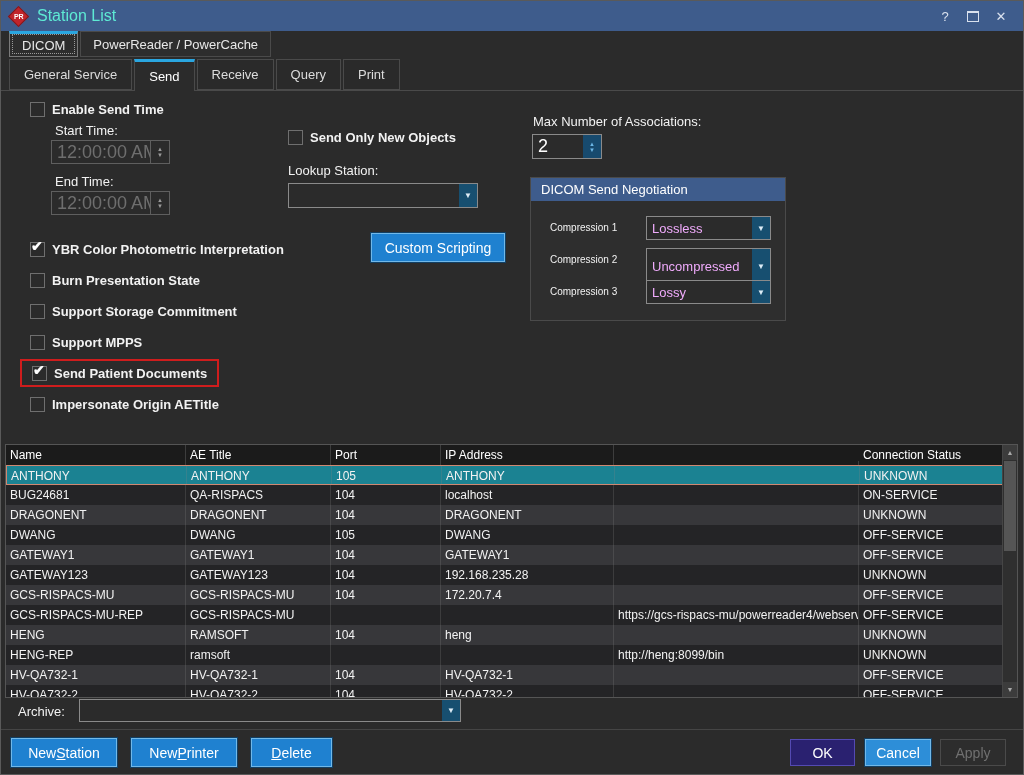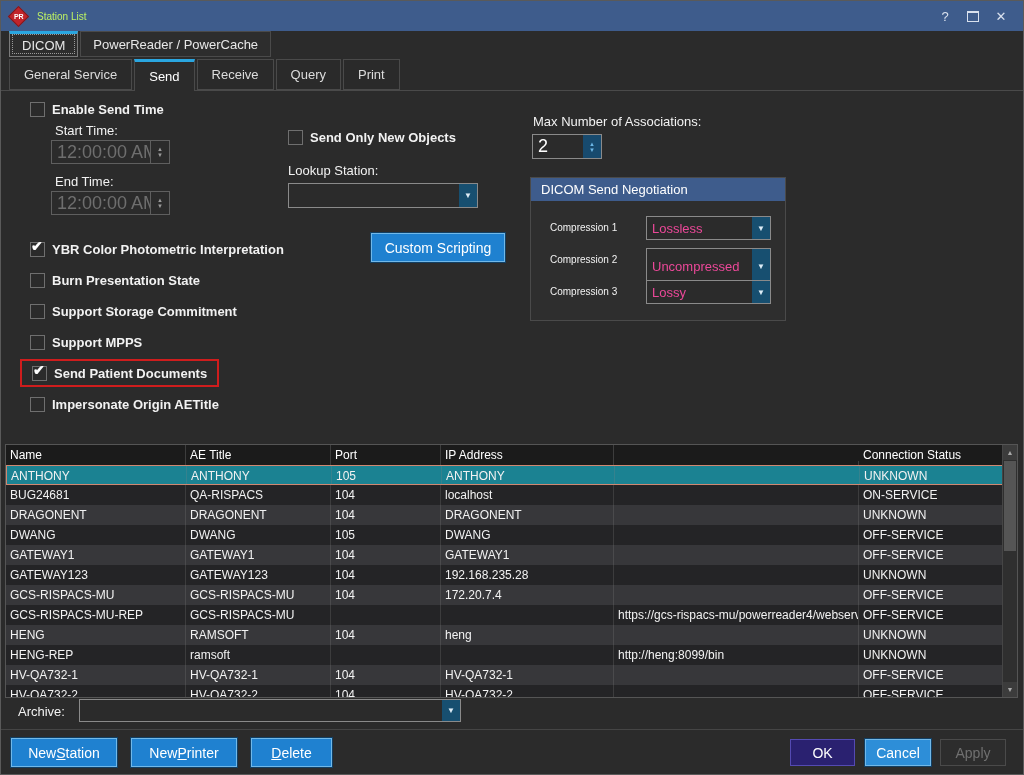--- a/index.html
+++ b/index.html
@@ -3,21 +3,21 @@
 <meta charset="utf-8">
 <style>
   html,body{margin:0;padding:0;background:#1a1a1a;}
   .window{position:relative;width:1024px;height:775px;background:#2b2b2b;overflow:hidden;
     font-family:"Liberation Sans",sans-serif;color:#f0f0f0;box-sizing:border-box;border:1px solid #5a5a5a;}
   
   .titlebar{position:absolute;left:0;top:0;right:0;height:30px;background:#3e5c8c;display:flex;align-items:center;}
   .pr-icon{width:13px;height:13px;margin-left:10px;background:#c0242b;border:1px solid #7e171c;
     transform:rotate(45deg);display:flex;align-items:center;justify-content:center;flex:none;}
   .pr-icon span{transform:rotate(-45deg);font-size:7px;font-weight:bold;color:#fff;}
-  .win-title{margin-left:11px;font-size:10px;color:#bef264;}
+  .win-title{margin-left:11px;font-size:16px;color:#5eead4;}
   .win-controls{margin-left:auto;display:flex;align-items:center;margin-right:8px;}
   .win-btn{width:28px;height:22px;display:flex;align-items:center;justify-content:center;color:#d9e1ee;font-size:13px;}
   .max-glyph{width:10px;height:8px;border:1px solid #d9e1ee;border-top-width:2px;}
   
   .tabs-main{position:absolute;left:8px;top:30px;display:flex;gap:2px;z-index:3;}
   .tab1{height:26px;padding:0 12px;display:flex;align-items:center;font-size:13px;color:#e8e8e8;
     background:#2d2d2d;border:1px solid #4a4a4a;box-sizing:border-box;}
   .tab1.active{border-color:#7a7a7a;border-top:3px solid #2aa6e0;outline:1px dotted #9a9a9a;outline-offset:-4px;}
   .subtab-line{position:absolute;left:0;right:0;top:89px;height:1px;background:#4a4a4a;z-index:1;}
   .tabs-sub{position:absolute;left:8px;top:58px;display:flex;gap:2px;z-index:2;}
@@ -31,21 +31,21 @@
   .option-item{position:absolute;left:19px;height:28px;display:flex;align-items:center;gap:7px;padding:0 10px;box-sizing:border-box;font-weight:bold;}
   .option-item.highlighted{border:2px solid #cf1d1d;}
   .cb-label{font-size:13px;color:#f2f2f2;white-space:nowrap;}
   .tinput{position:absolute;display:flex;border:1px solid #5f5f5f;background:#2b2b2b;box-sizing:border-box;}
   .tinput .val{flex:1;font-size:18px;color:#6e6e6e;padding:0 5px;display:flex;align-items:center;overflow:hidden;white-space:nowrap;}
   .tinput .val.active{color:#ffffff;}
   .spin{width:18px;border-left:1px solid #5f5f5f;display:flex;flex-direction:column;align-items:center;
     justify-content:center;color:#9a9a9a;font-size:6px;line-height:6px;flex:none;}
   .spin.blue{background:#174a6e;color:#6cb7e6;border-left:none;}
   .combo{position:absolute;display:flex;border:1px solid #8a8a8a;background:#2b2b2b;box-sizing:border-box;}
-  .combo .val{flex:1;font-size:13px;color:#ec4899;padding:0 5px;display:flex;align-items:center;overflow:hidden;white-space:nowrap;}
+  .combo .val{flex:1;font-size:13px;color:#f0abfc;padding:0 5px;display:flex;align-items:center;overflow:hidden;white-space:nowrap;}
   .combo .arrow{width:18px;background:#174f70;display:flex;align-items:center;justify-content:center;
     font-size:8px;color:#dcebf5;flex:none;}
   .btn-blue{position:absolute;background:#1f81d0;border:1px solid #71b8e8;box-shadow:0 0 0 1px #123f63;
     color:#fff;font-size:14px;display:flex;align-items:center;justify-content:center;box-sizing:border-box;}
   .btn-blue u, .btn u{text-decoration:underline;}
   
   .panel{position:absolute;left:529px;top:176px;width:256px;height:144px;border:1px solid #4a4a4a;
     background:#2e2e2e;box-sizing:border-box;}
   .panel-header{height:23px;background:#3e5c8c;color:#fff;font-size:13px;display:flex;align-items:center;padding-left:10px;}
   .prow-label{position:absolute;left:19px;font-size:10px;color:#f2f2f2;}

